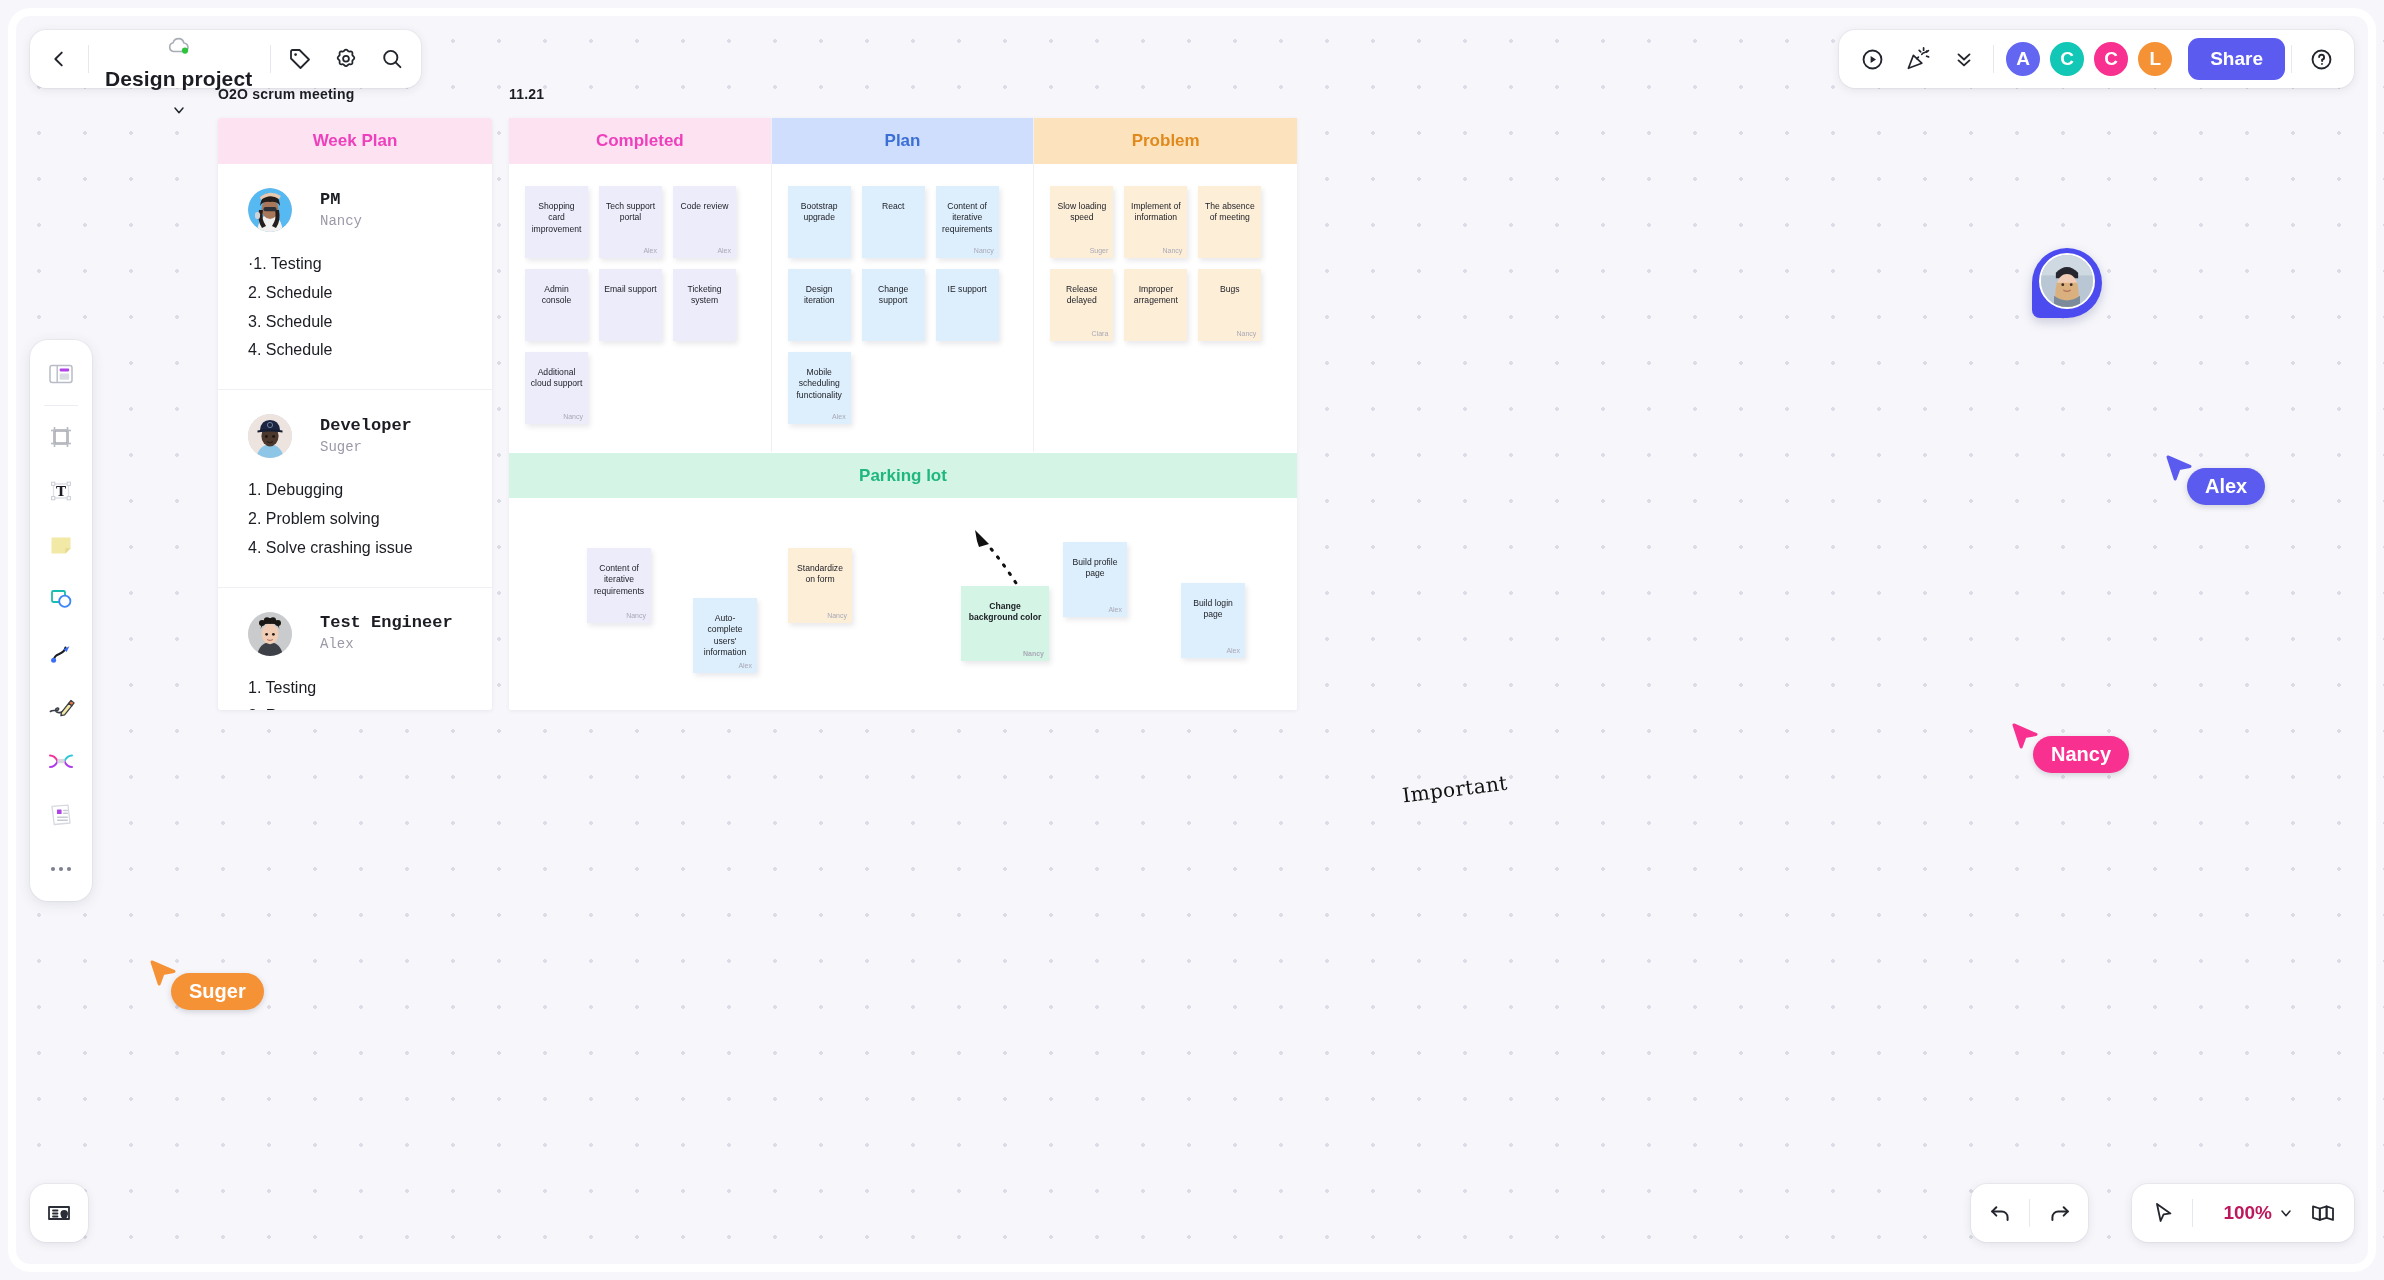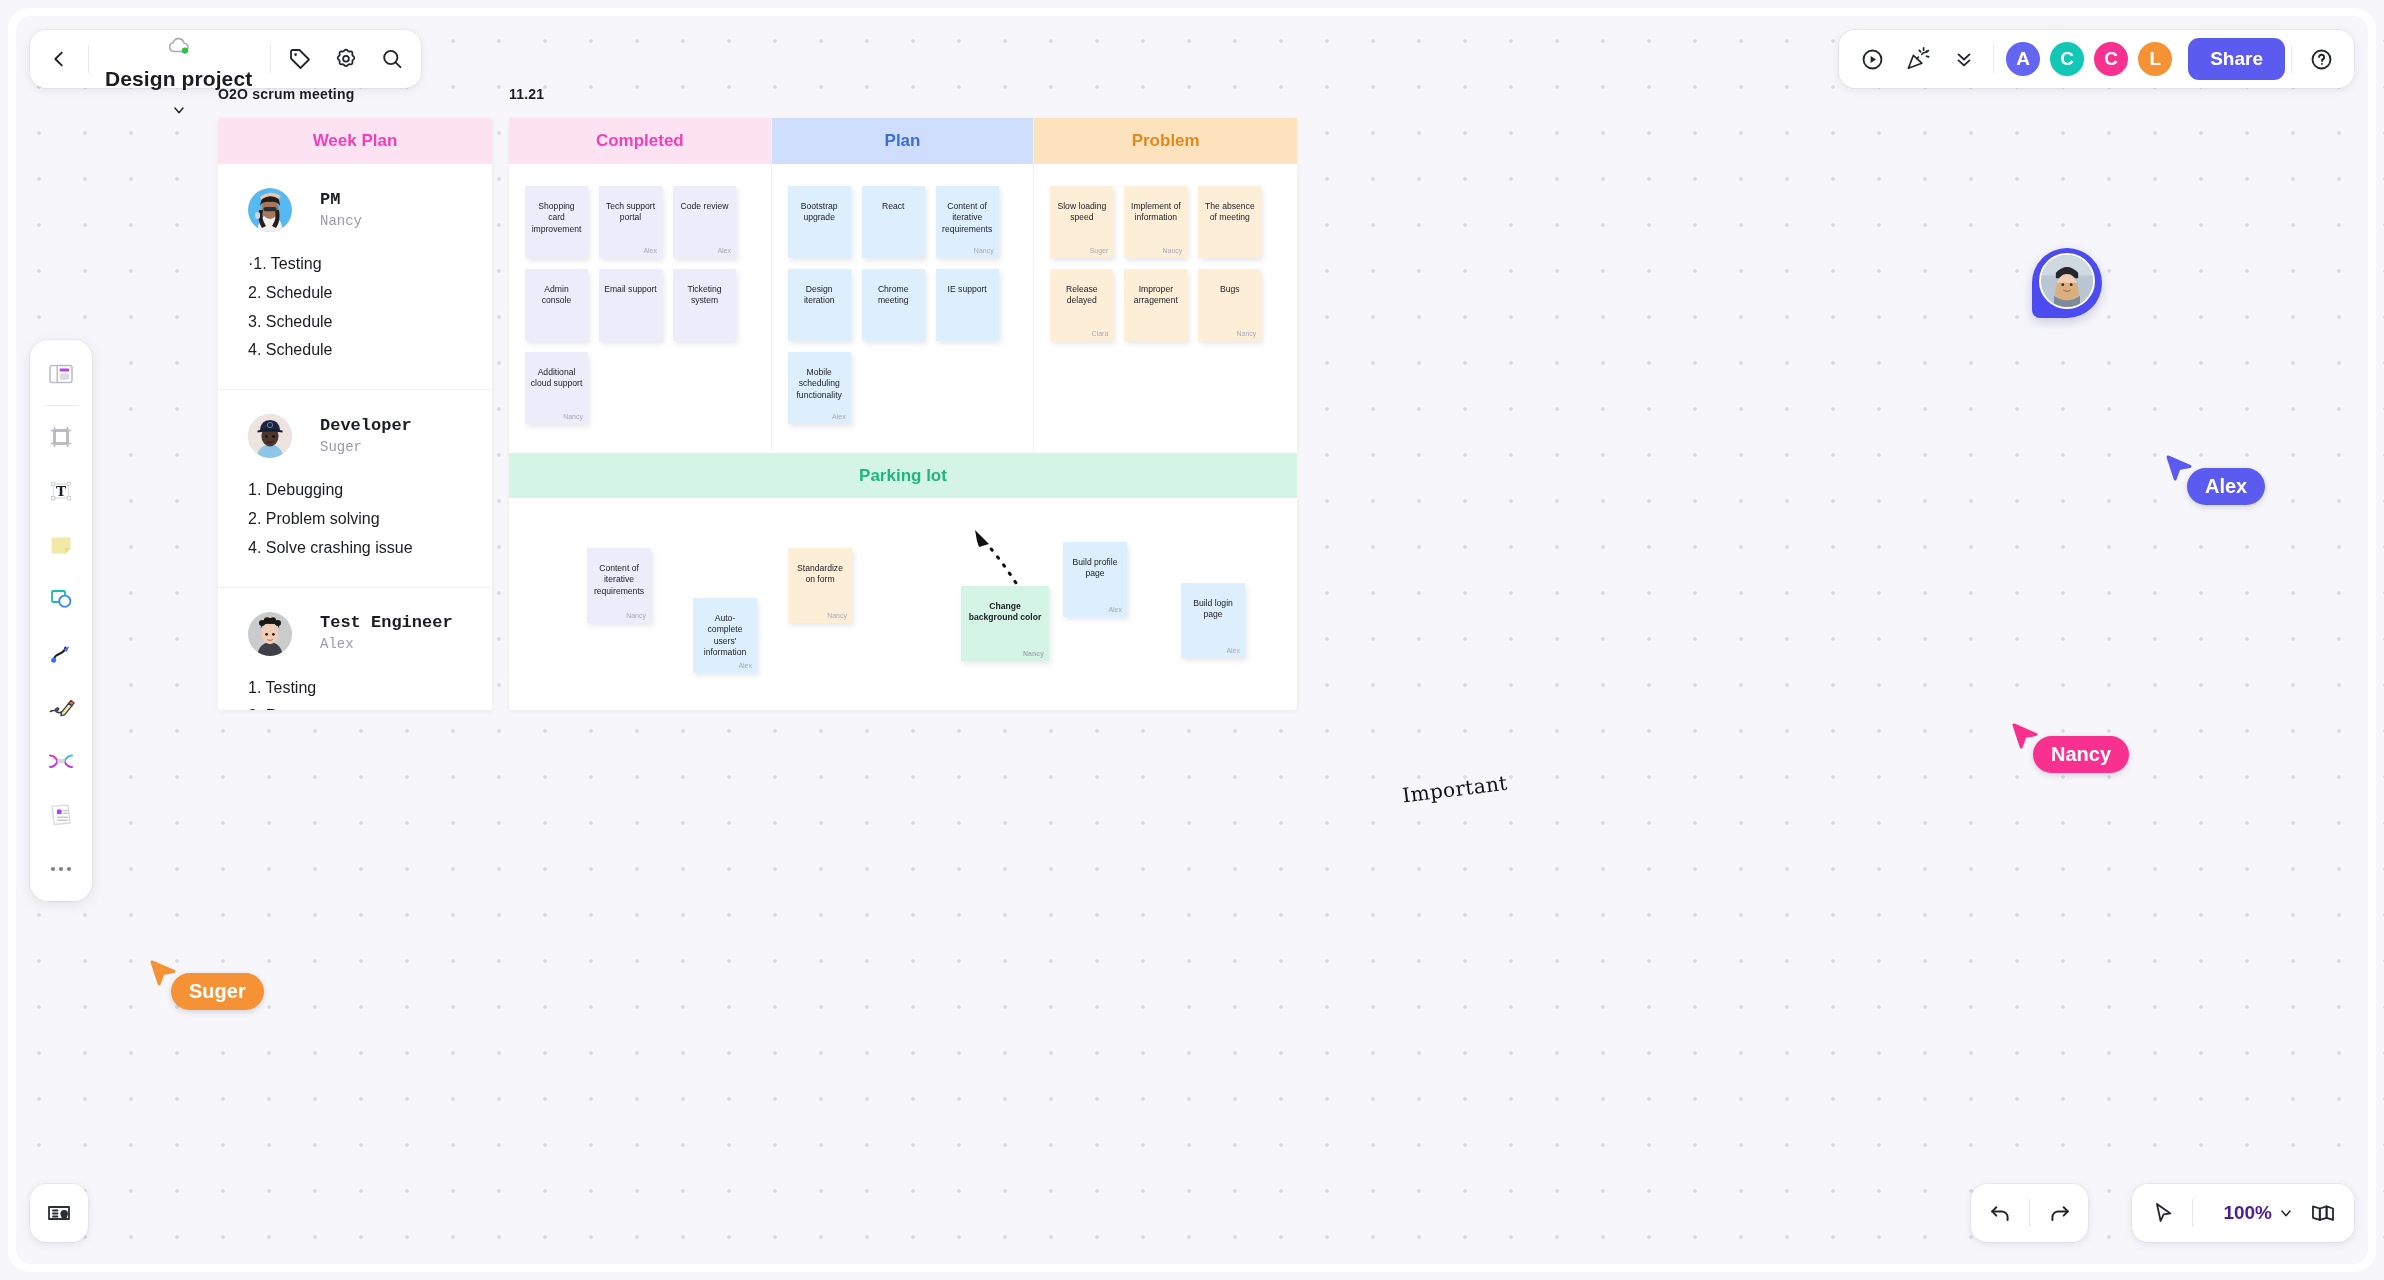--- a/index.html
+++ b/index.html
@@ -113,21 +113,21 @@
   .bottombar {
     position: absolute; bottom: 38px;
     height: 58px; background: #fff;
     border-radius: 16px;
     box-shadow: 0 2px 10px rgba(30,32,60,.11), 0 0 0 1px rgba(30,32,60,.035);
     display: flex; align-items: center; padding: 0 6px;
   }
   #undo-redo { right: 296px; }
   #zoom-ctrl { right: 30px; padding: 0 8px; }
   .zoom-val {
-    font-size: 19px; font-weight: 600; color: #4c1d95;
+    font-size: 19px; font-weight: 600; color: #be185d;
     padding: 0 6px; cursor: pointer; white-space: nowrap; margin-left: 18px;
   }
 
   
   .board-title {
     position: absolute;
     font-size: 14px; font-weight: 700; color: #1b1d23;
     letter-spacing: .2px;
   }
 
@@ -604,21 +604,21 @@
               <div class="note-text">React</div>
             </div>
             <div class="note" style="background: rgb(221, 238, 252);">
               <div class="note-text">Content of iterative requirements</div>
               <div class="note-author">Nancy</div>
             </div>
             <div class="note" style="background: rgb(221, 238, 252);">
               <div class="note-text">Design iteration</div>
             </div>
             <div class="note" style="background: rgb(221, 238, 252);">
-              <div class="note-text">Chrome meeting</div>
+              <div class="note-text">Change support</div>
             </div>
             <div class="note" style="background: rgb(221, 238, 252);">
               <div class="note-text">IE support</div>
             </div>
             <div class="note" style="background: rgb(221, 238, 252);">
               <div class="note-text">Mobile scheduling functionality</div>
               <div class="note-author">Alex</div>
             </div>
           </div>
         </div>

